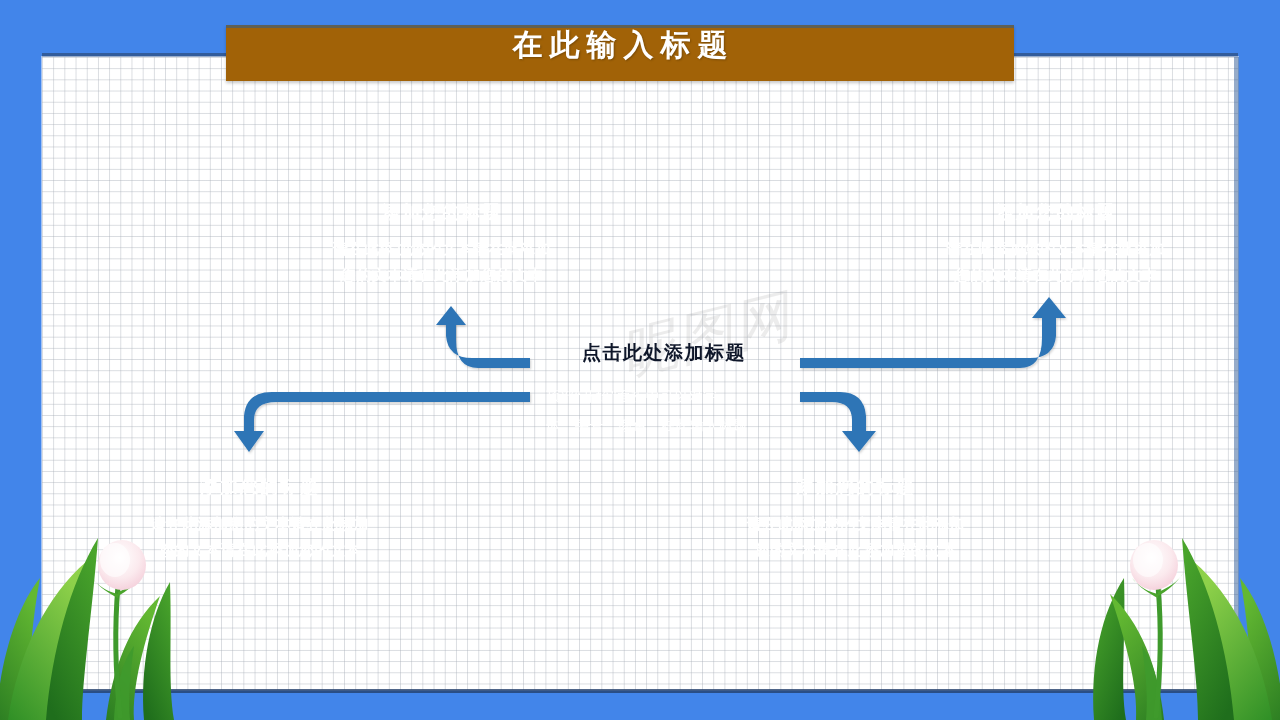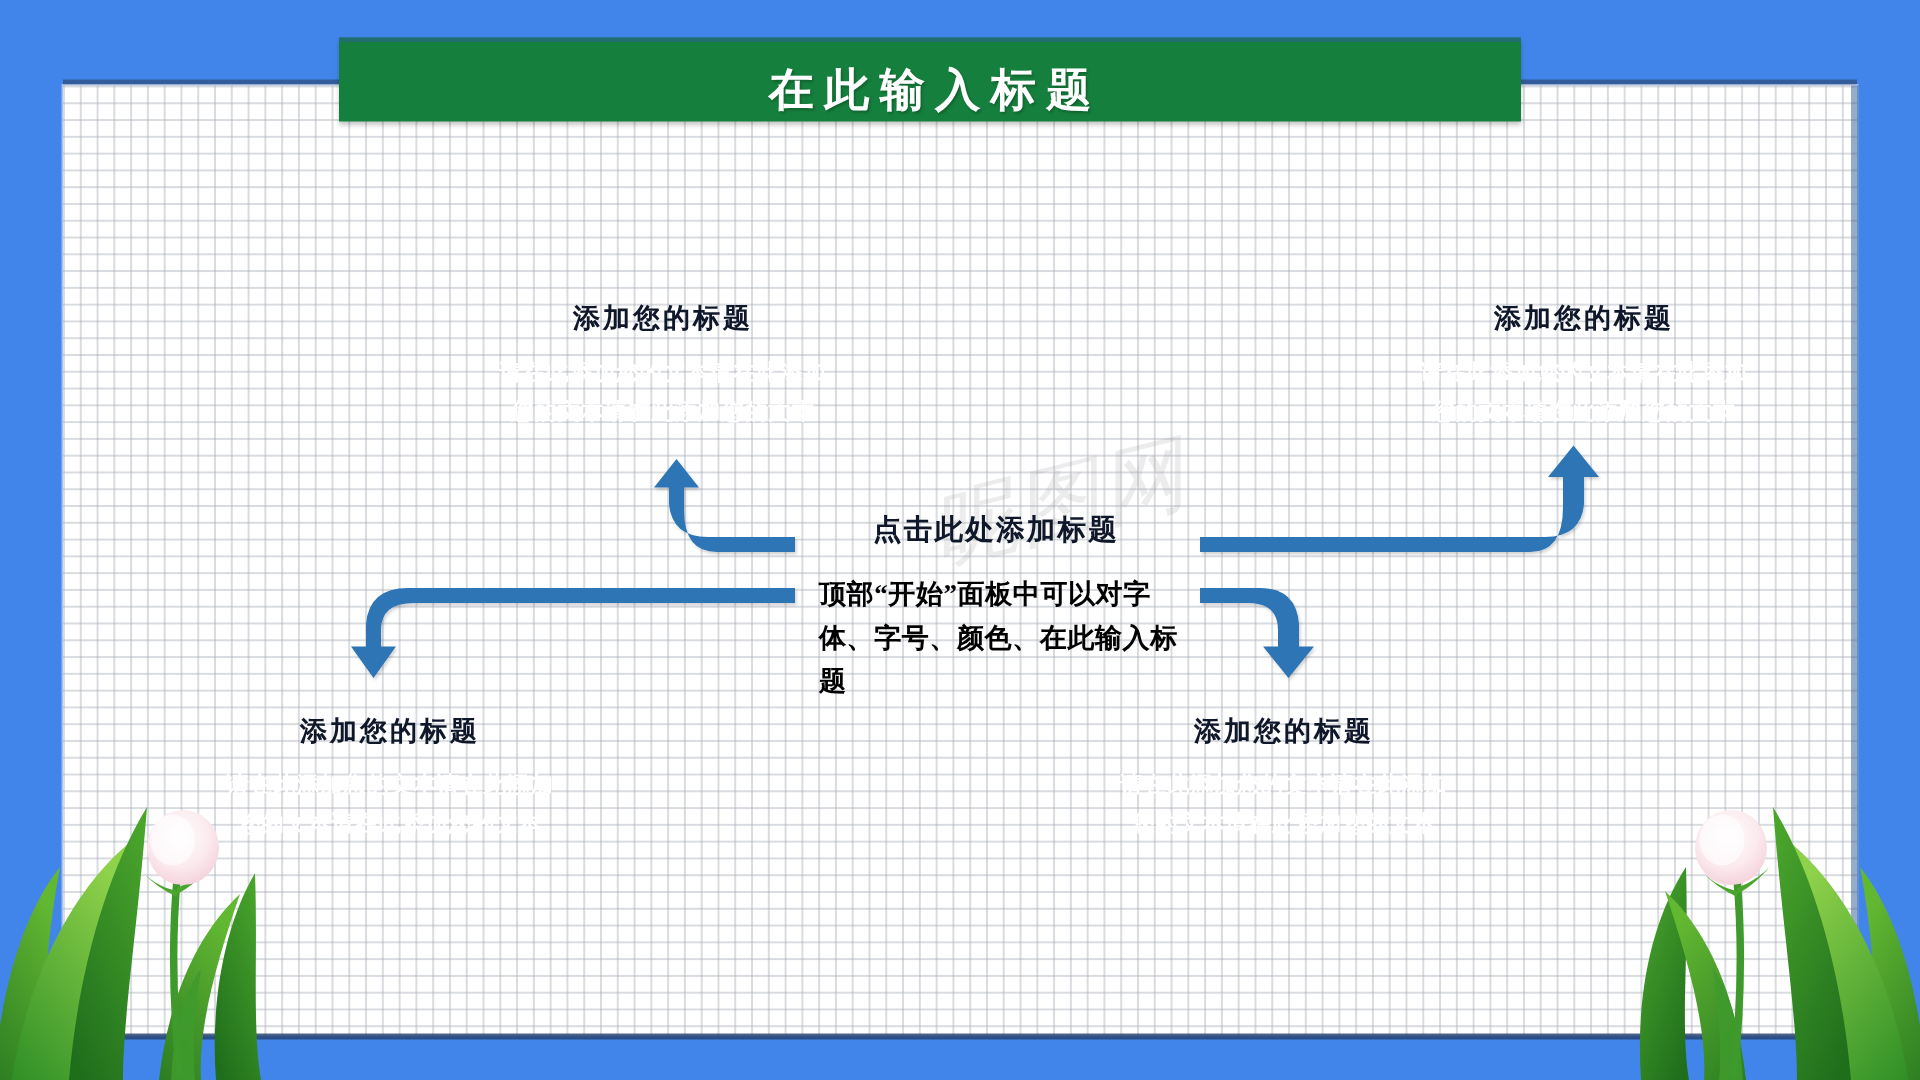--- a/index.html
+++ b/index.html
@@ -44,39 +44,39 @@
     transform:rotate(-14deg);
     letter-spacing:2px; white-space:nowrap;
     font-style:italic;
     pointer-events:none;
   }
 
   
   #title-bar{
     position:absolute; left:226px; top:25px;
     width:788px; height:56px;
-    background:#15803d;
+    background:#a16207;
     box-shadow:0 2px 3px rgba(0,0,0,.22);
-    display:flex; align-items:flex-end; justify-content:center;
+    display:flex; align-items:flex-start; justify-content:center;
   }
   #title-bar::before{
     content:""; position:absolute; left:0; right:0; top:0; height:3px;
     background:#2a5f96; opacity:.55;
   }
   #title-text{
     color:#ffffff; font-size:30px; font-weight:bold;
     letter-spacing:7px; text-indent:7px;
     text-shadow:1px 1px 2px rgba(0,0,0,.25);
     font-family:"Liberation Serif","DejaVu Serif",serif;
   }
 
   
   .text-block{ position:absolute; text-align:center; color:#1f4e9c; }
   .tb-heading{
-    font-size:18px; font-weight:bold; color:#0f172a;
+    font-size:18px; font-weight:bold; color:#ffffff;
     letter-spacing:2px; margin-bottom:12px;
     font-family:"Liberation Serif","DejaVu Serif",serif;
   }
   .tb-line{
     font-size:15px; color:#ffffff; line-height:26px;
     letter-spacing:.6px; font-weight:bold;
     font-family:"Liberation Serif","DejaVu Serif",serif;
   }
 
   #block-top-left    { left:262px; top:200px; width:360px; }
@@ -87,22 +87,22 @@
   
   #center-block{
     position:absolute; left:540px; top:340px; width:248px;
   }
   #center-title{
     font-size:19px; font-weight:bold; color:#0f172a;
     letter-spacing:1.5px; text-align:center; margin-bottom:16px;
     font-family:"Liberation Serif","DejaVu Serif",serif;
   }
   #center-body{
-    font-size:18px; color:#000000; line-height:29px;
-    letter-spacing:.4px; font-weight:bold; text-align:left;
+    font-size:14px; color:#ffffff; line-height:29px;
+    letter-spacing:.4px; font-weight:normal; text-align:left;
     padding-left:6px;
     font-family:"Liberation Serif","DejaVu Serif",serif;
   }
 
   
   #arrow-layer{ position:absolute; left:0; top:0; width:1280px; height:720px; pointer-events:none; }
 
   
   .plant{ position:absolute; bottom:0; pointer-events:none; }
   #plant-left { left:-6px;  width:270px; height:200px; }

